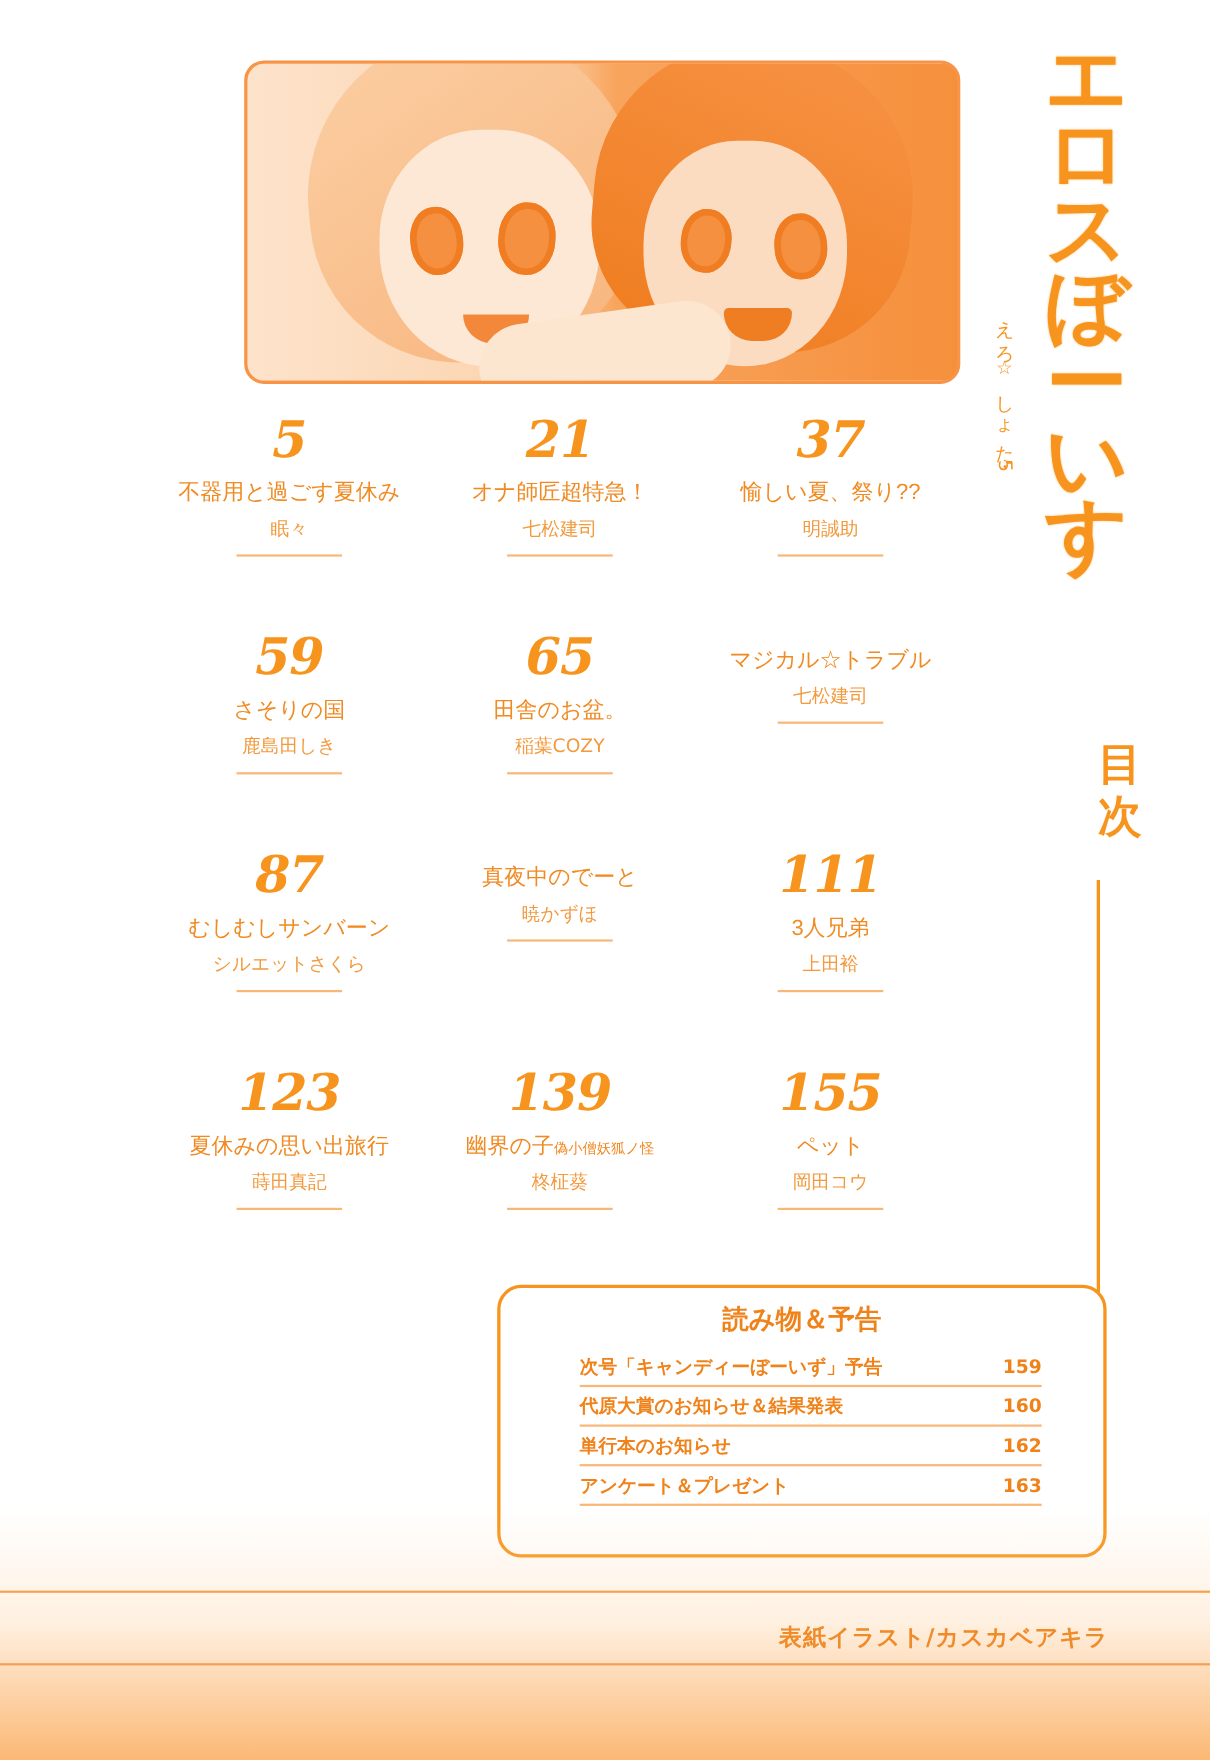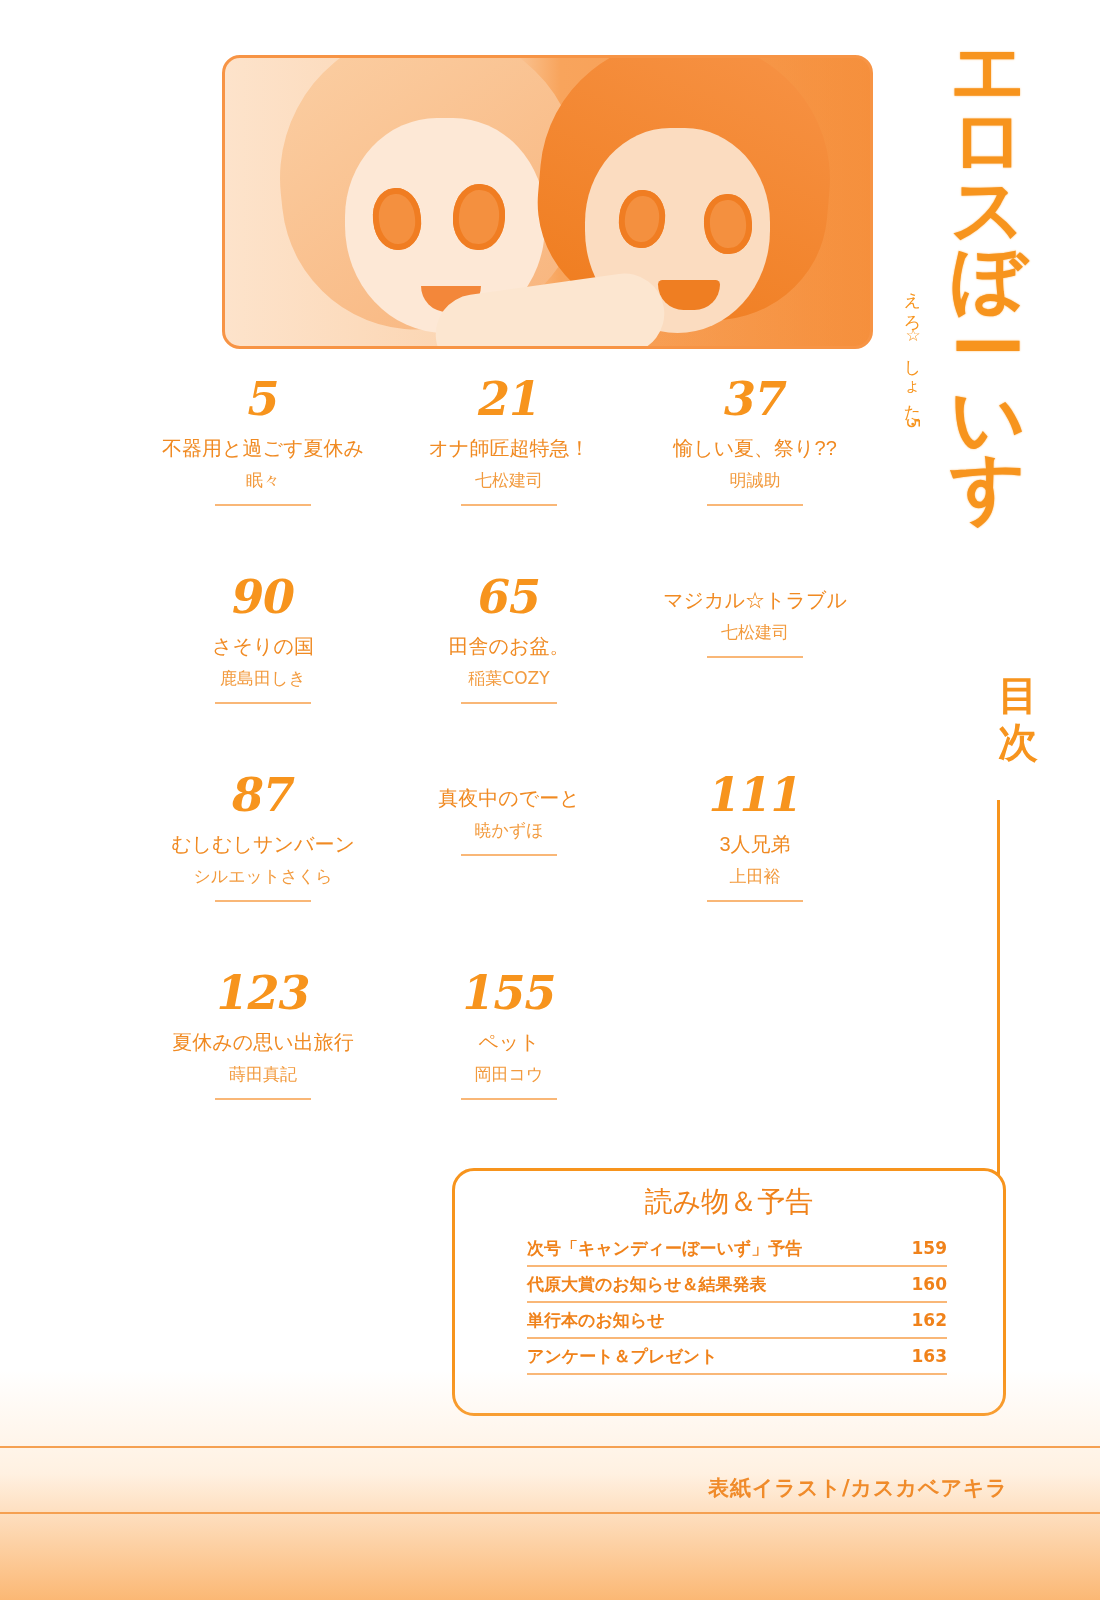--- a/index.html
+++ b/index.html
@@ -245,22 +245,22 @@
     top: 1168px;
     width: 548px;
     height: 242px;
     border: 3px solid #f7941d;
     border-radius: 22px;
     background: #ffffff;
   }
   .reading-title {
     text-align: center;
     margin-top: 12px;
-    font-size: 28px;
-    font-weight: normal;
+    font-size: 24px;
+    font-weight: bold;
     color: #f0821a;
     font-family: "DejaVu Sans", sans-serif;
   }
   .reading-list {
     margin: 10px 56px 0 72px;
   }
   .reading-item {
     display: flex;
     align-items: baseline;
     justify-content: space-between;
@@ -335,21 +335,21 @@
       <div class="entry">
         <div class="page-num">37</div>
         <div class="title">愉しい夏、祭り??</div>
         <div class="author">明誠助</div>
         <div class="rule"></div>
       </div>
     </div>
 
     <div class="entry-row">
       <div class="entry">
-        <div class="page-num">90</div>
+        <div class="page-num">59</div>
         <div class="title">さそりの国</div>
         <div class="author">鹿島田しき</div>
         <div class="rule"></div>
       </div>
       <div class="entry">
         <div class="page-num">65</div>
         <div class="title">田舎のお盆。</div>
         <div class="author">稲葉COZY</div>
         <div class="rule"></div>
       </div>
@@ -378,20 +378,26 @@
         <div class="author">上田裕</div>
         <div class="rule"></div>
       </div>
     </div>
 
     <div class="entry-row">
       <div class="entry">
         <div class="page-num">123</div>
         <div class="title">夏休みの思い出旅行</div>
         <div class="author">蒔田真記</div>
+        <div class="rule"></div>
+      </div>
+      <div class="entry">
+        <div class="page-num">139</div>
+        <div class="title"><span>幽界の子</span><span class="small">偽小僧妖狐ノ怪</span></div>
+        <div class="author">柊柾葵</div>
         <div class="rule"></div>
       </div>
       <div class="entry">
         <div class="page-num">155</div>
         <div class="title">ペット</div>
         <div class="author">岡田コウ</div>
         <div class="rule"></div>
       </div>
     </div>
 

